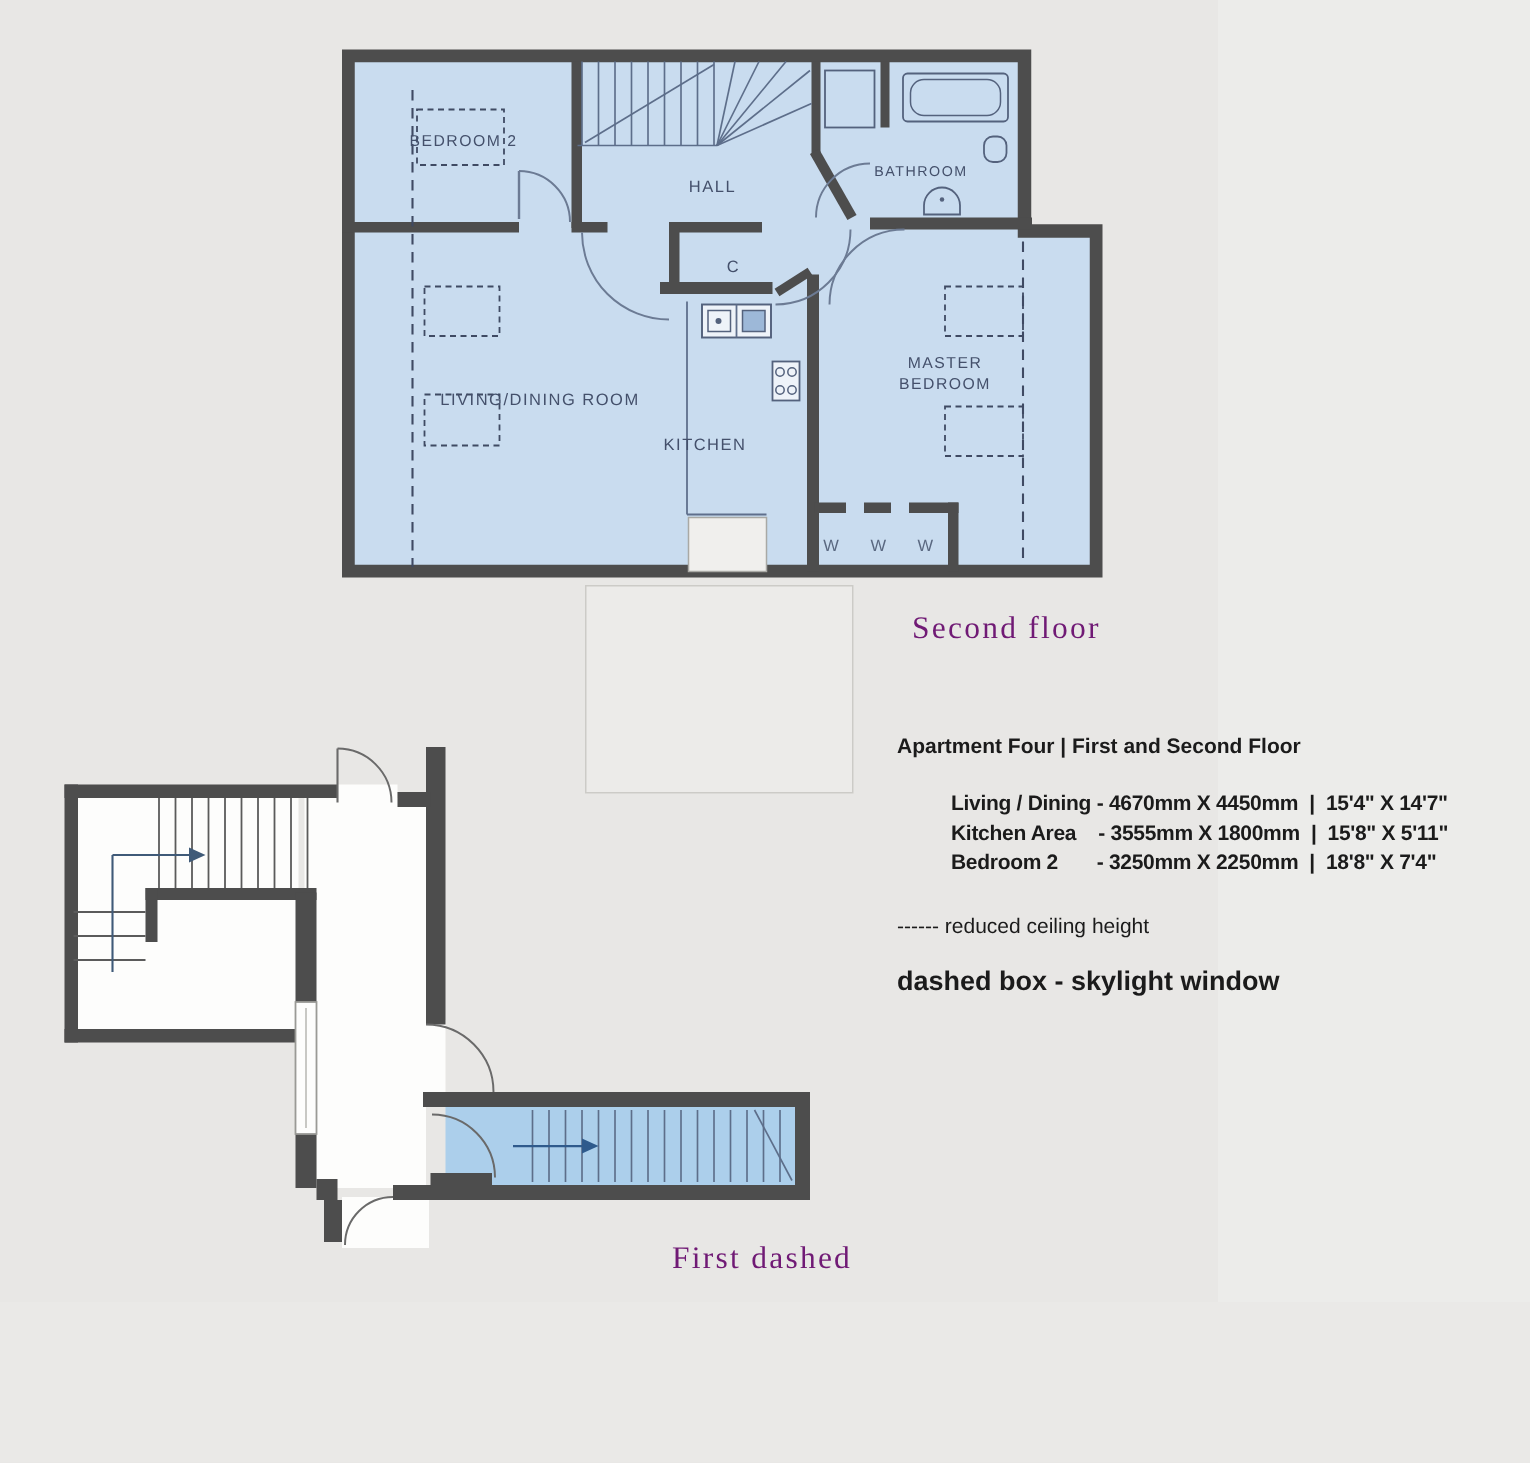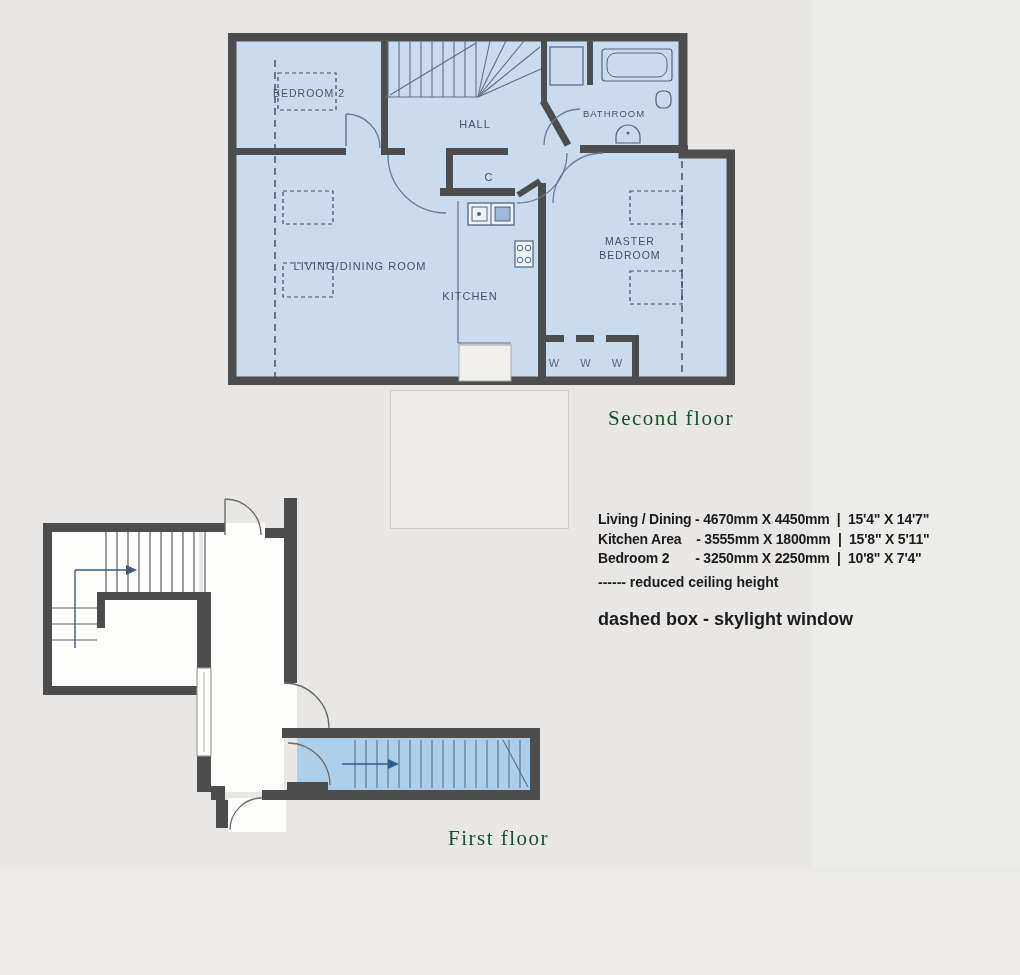--- a/index.html
+++ b/index.html
@@ -14,29 +14,29 @@
   .room-label{fill:#44506b;letter-spacing:1px;}
   .wall{fill:#4d4d4d;}
   .thinline{stroke:#5f6f8c;stroke-width:1.2;fill:none;}
   .tread{stroke:#5d6e8a;stroke-width:1.1;}
   .tread-dark{stroke:#5b5b5b;stroke-width:1.2;}
   .arc{stroke:#6c7b94;stroke-width:1.3;fill:none;}
   .arc-dark{stroke:#6a6a6a;stroke-width:1.3;fill:none;}
   .dashline{stroke:#3f4a63;stroke-width:1.4;fill:none;stroke-dasharray:7 5;}
   .dashbox{stroke:#3f4a63;stroke-width:1.2;fill:none;stroke-dasharray:4 3;}
   .caption{
-    position:absolute;color:#14532d;
+    position:absolute;color:#701a75;
     font-family:"Liberation Serif",serif;
     font-size:21px;letter-spacing:1.5px;
   }
   .info-block{position:absolute;left:598px;top:489px;color:#1b1b1b;}
   .info-title{font-size:14px;font-weight:bold;white-space:pre;}
-  .info-lines{margin-top:21px;}
+  .info-lines{margin-top:21px;margin-left:36px;}
   .info-line{font-size:14px;font-weight:bold;white-space:pre;line-height:19.5px;letter-spacing:-0.2px;}
-  .info-legend1{margin-top:5px;font-size:14px;font-weight:bold;white-space:pre;}
+  .info-legend1{margin-top:24px;font-size:14px;font-weight:normal;white-space:pre;}
   .info-legend2{margin-top:19px;font-size:18px;font-weight:bold;white-space:pre;}
   .faint-box{
     position:absolute;left:390px;top:390px;width:177px;height:137px;
     border:1px solid #cccbc7;background:rgba(248,248,246,0.25);
   }
 </style>
 </head>
 <body>
 
 <div class="shade" style="left:812px;top:0;width:208px;height:975px;background:#ececea;"></div>
@@ -228,23 +228,24 @@
     <path class="arc-dark" d="M 185 9 A 36 36 0 0 1 221 45"></path>
     <path class="arc-dark" d="M 244 193 A 45 45 0 0 1 289 238"></path>
     <path class="arc-dark" d="M 248 253 A 42 42 0 0 1 290 295"></path>
     <path class="arc-dark" d="M 190 340 A 32 32 0 0 1 222 308"></path>
   </g>
 </svg>
 
 <div class="faint-box"></div>
 
 <div class="caption" style="left:608px;top:406px;">Second floor</div>
-<div class="caption" style="left:448px;top:826px;">First floor</div>
+<div class="caption" style="left:448px;top:826px;">First dashed</div>
 
 <div class="info-block">
+  <div class="info-title">Apartment Four | First and Second Floor</div>
   <div class="info-lines">
     <div class="info-line">Living / Dining - 4670mm X 4450mm  |  15'4" X 14'7"</div>
     <div class="info-line">Kitchen Area    - 3555mm X 1800mm  |  15'8" X 5'11"</div>
-    <div class="info-line">Bedroom 2       - 3250mm X 2250mm  |  10'8" X 7'4"</div>
+    <div class="info-line">Bedroom 2       - 3250mm X 2250mm  |  18'8" X 7'4"</div>
   </div>
   <div class="info-legend1">------ reduced ceiling height</div>
   <div class="info-legend2">dashed box - skylight window</div>
 </div>
 
 </body></html>

